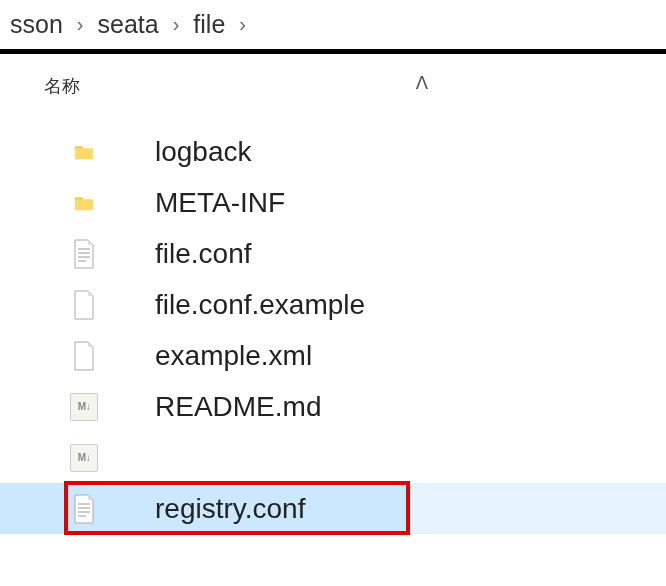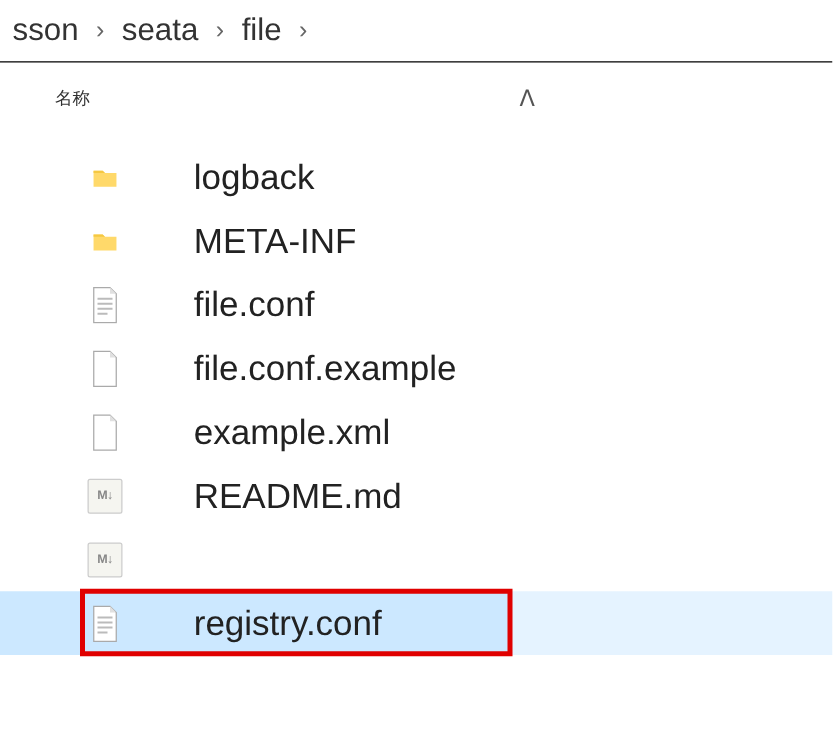--- a/index.html
+++ b/index.html
@@ -13,38 +13,38 @@
       width: 666px;
       height: 586px;
       overflow: hidden;
     }
     .breadcrumb {
       display: flex;
       align-items: center;
       padding: 10px 0 10px 6px;
       font-size: 25px;
       color: #333;
-      border-bottom: 1px solid #000000;
+      border-bottom: 5px solid #000000;
     }
     .breadcrumb-item {
       padding: 0 4px;
     }
     .breadcrumb-sep {
       color: #666;
       padding: 0 10px;
       font-size: 20px;
     }
     .column-header {
       display: flex;
       align-items: center;
       padding: 20px 0 20px 44px;
       position: relative;
     }
     .column-header-label {
-      font-size: 14px;
+      font-size: 18px;
       color: #333;
     }
     .sort-arrow {
       position: absolute;
       right: 238px;
       top: 18px;
       font-size: 18px;
       color: #555;
     }
     .file-list {

